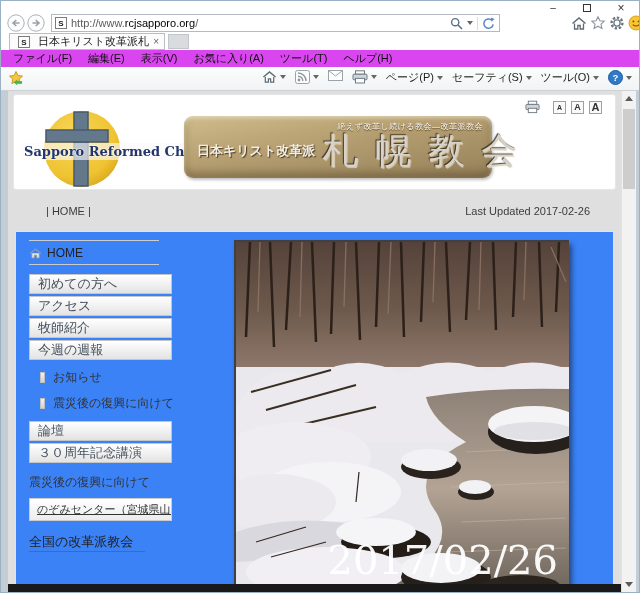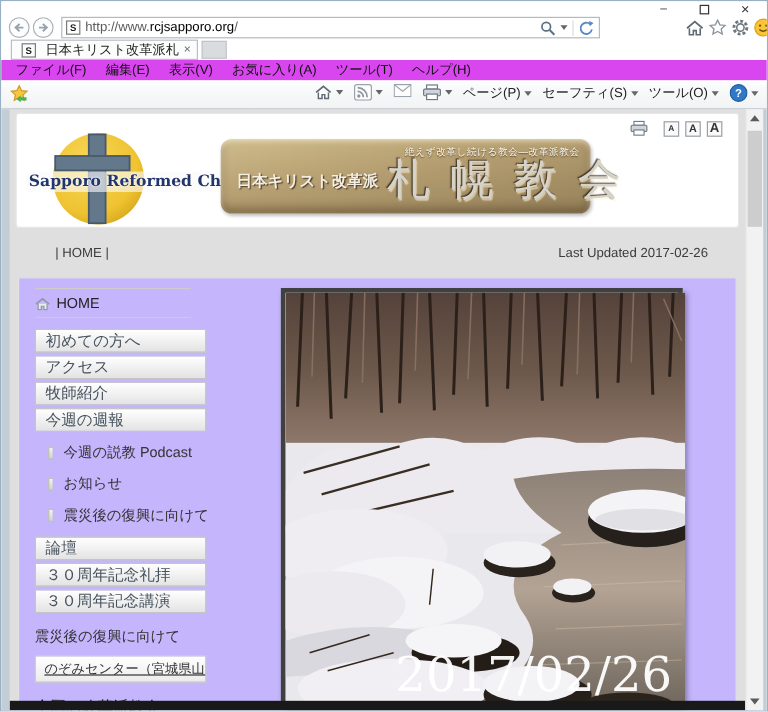--- a/index.html
+++ b/index.html
@@ -98,40 +98,40 @@
   .plaque-name { font-family:"DejaVu Serif", serif; font-size:36px; font-weight:normal; color:#d6d3cb;
                  letter-spacing:17px; line-height:1;
                  text-shadow:-1px -1px 1px rgba(40,28,12,.8), 1px 1px 1px rgba(255,244,214,.6); }
 
   
   .bc-home { position:absolute; left:38px; top:114px; font-size:11px; color:#3c3c3c; }
   .bc-upd  { position:absolute; right:33px; top:114px; font-size:11px; color:#3c3c3c; }
 
   
   .content-box { position:absolute; left:7px; top:140px; width:599px; height:355px;
-                 background:#c4b5fd; border:1px solid #e3e3e3; border-bottom:none; }
+                 background:#3b82f6; border:1px solid #e3e3e3; border-bottom:none; }
   .sidebar { position:absolute; left:13px; top:8px; width:155px; }
   .side-hr { border-top:1px solid #ccc; width:130px; margin-bottom:5px; }
   .home-row { display:flex; align-items:center; gap:5px; width:130px; border-bottom:1px solid #ccc;
               padding-bottom:4px; margin-bottom:9px; font-size:12px; color:#222; }
   .sbtn { width:143px; height:20px; border:1px solid #c5c5c5; background:linear-gradient(#ffffff,#e3e3e3);
           color:#46525e; font-size:13px; line-height:18px; padding-left:8px; margin-bottom:2px;
           white-space:nowrap; overflow:hidden; }
   .ssub { display:flex; align-items:center; gap:8px; margin:9px 0 9px 11px; font-size:12px; color:#333; }
   .ssub-icon { width:5px; height:11px; background:linear-gradient(#f2f2f2,#d2d2d2);
                border:1px solid #c0c0c0; flex:none; }
   .snote { font-size:12px; color:#333; margin:11px 0 7px 0; }
   .nozomi { display:block; width:143px; border:1px solid #ccc; background:linear-gradient(#fff,#ececec);
             font-size:11px; color:#333; text-decoration:underline; padding:3px 0 3px 7px;
             margin-bottom:11px; white-space:nowrap; overflow:hidden; }
   .slink { display:inline-block; font-size:13px; color:#222; border-bottom:1px solid #666;
            margin-bottom:5px; padding-right:12px; line-height:1.3; }
 
   .photo-frame { position:absolute; left:218px; top:8px; width:335px; height:349px; background:#fff;
-                 border:4px solid #404040; box-shadow:3px 4px 5px rgba(0,0,0,.45); }
+                 border:2px solid #404040; box-shadow:3px 4px 5px rgba(0,0,0,.45); }
 
   .footer-bar { position:absolute; left:0; bottom:0; width:615px; height:8px; background:#191919; }
 </style>
 </head>
 <body>
 
 <div class="window">
 
   <div class="titlebar">
     <div class="win-btn min">–</div>
@@ -343,33 +343,28 @@
             <span>HOME</span>
           </div>
 
           <div class="sbtn">初めての方へ</div>
           <div class="sbtn">アクセス</div>
           <div class="sbtn">牧師紹介</div>
           <div class="sbtn">今週の週報</div>
 
           <div class="ssub">
             <span class="ssub-icon"></span>
-            <span>今週の説教 Podcast</span>
-          </div>
-          <div class="ssub">
-            <span class="ssub-icon"></span>
             <span>お知らせ</span>
           </div>
           <div class="ssub">
             <span class="ssub-icon"></span>
             <span>震災後の復興に向けて</span>
           </div>
 
           <div class="sbtn">論壇</div>
-          <div class="sbtn">３０周年記念礼拝</div>
           <div class="sbtn">３０周年記念講演</div>
 
           <div class="snote">震災後の復興に向けて</div>
           <span class="nozomi">のぞみセンター（宮城県山元町）</span>
           <span class="slink">全国の改革派教会</span><br>
           
         </div>
 
         <div class="photo-frame">
           <svg width="333" height="347" viewBox="0 0 333 347">

